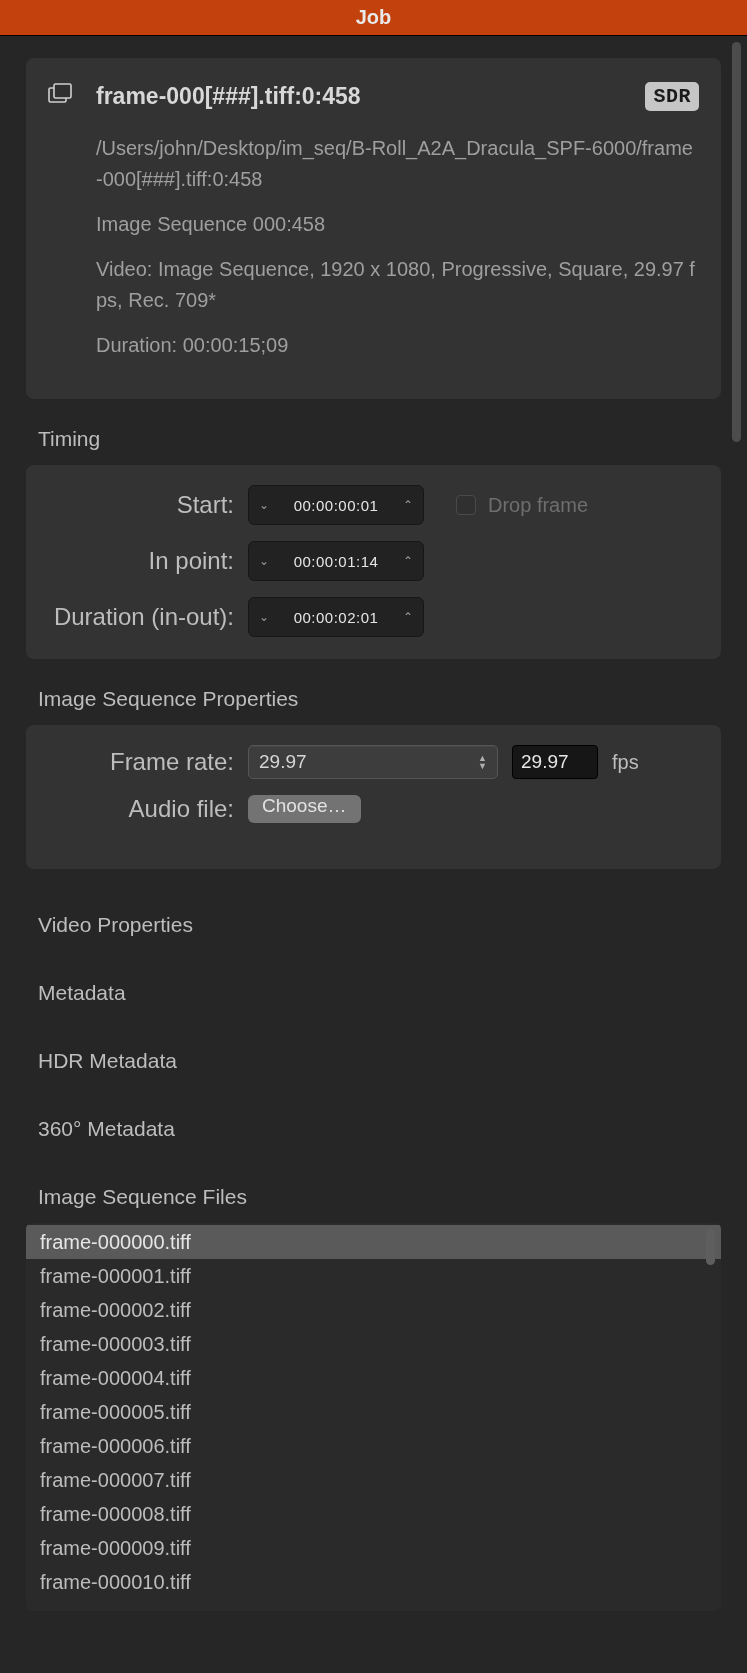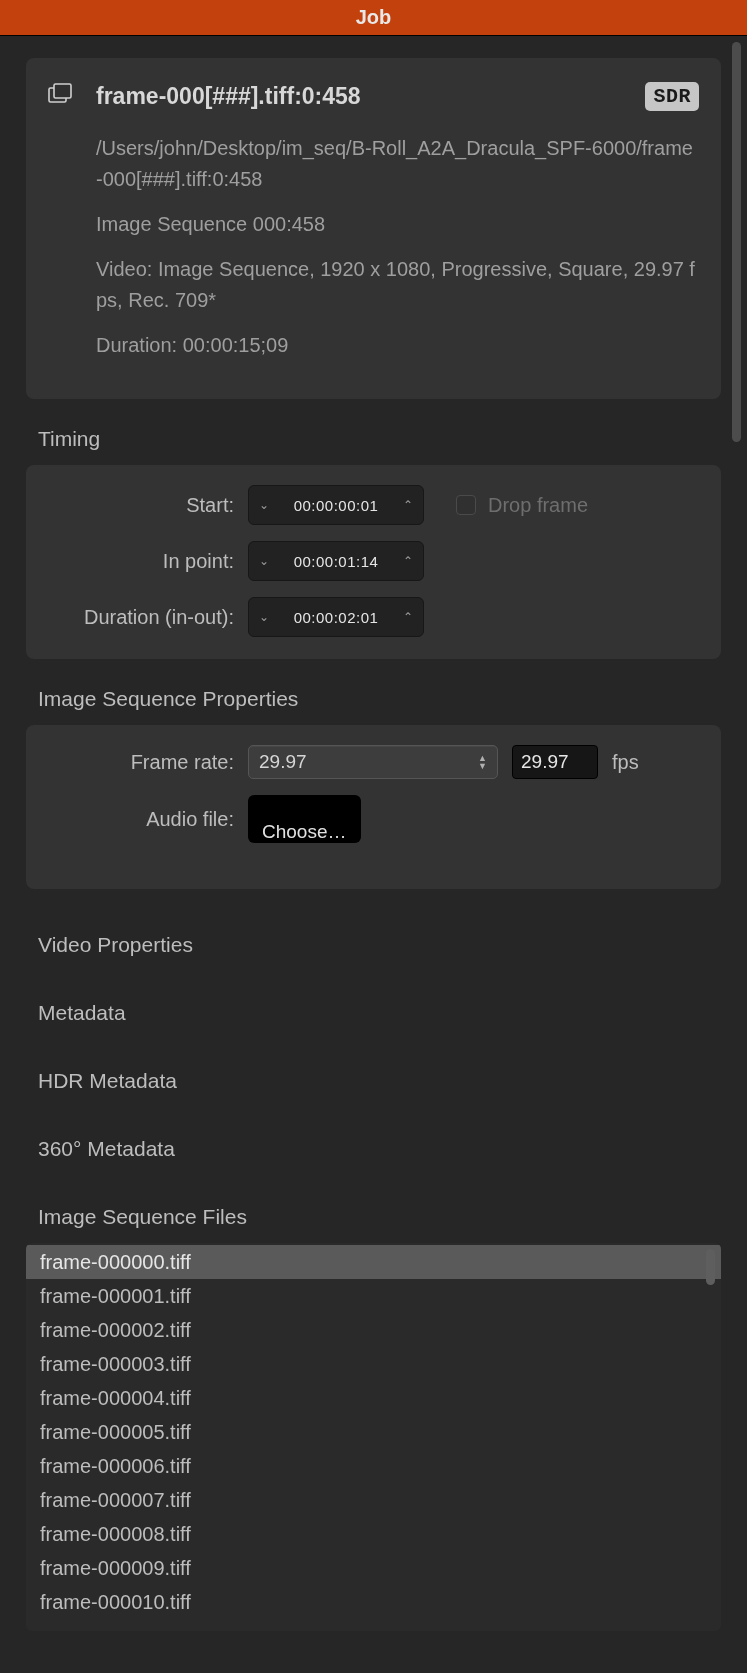--- a/index.html
+++ b/index.html
@@ -109,21 +109,21 @@
     display: flex;
     align-items: center;
     margin-bottom: 16px;
     gap: 14px;
   }
   .form-row:last-child { margin-bottom: 0; }
   .form-label {
     width: 190px;
     text-align: right;
     color: #bdbdbd;
-    font-size: 20px;
+    font-size: 24px;
   }
 
   .stepper {
     display: flex;
     align-items: center;
     background: #222;
     border: 1px solid #171717;
     border-radius: 6px;
     height: 40px;
     padding: 0 6px;
@@ -192,28 +192,28 @@
     border-radius: 4px;
     color: #e6e6e6;
     font-size: 19px;
     padding: 0 8px;
     display: flex;
     align-items: center;
   }
   .fps-label { color: #bdbdbd; font-size: 20px; }
 
   .choose-btn {
-    height: 48px;
-    background: #000000;
+    height: 28px;
+    background: #737373;
     border-radius: 6px;
     color: #e2e2e2;
     font-size: 19px;
     padding: 0 14px;
     display: inline-flex;
-    align-items: flex-end;
+    align-items: flex-start;
     border: none;
     cursor: pointer;
   }
   .imgseq-panel { padding-bottom: 46px; }
 
   .file-listbox {
     background: #2a2a2a;
     border-radius: 6px;
     height: 388px;
     position: relative;

